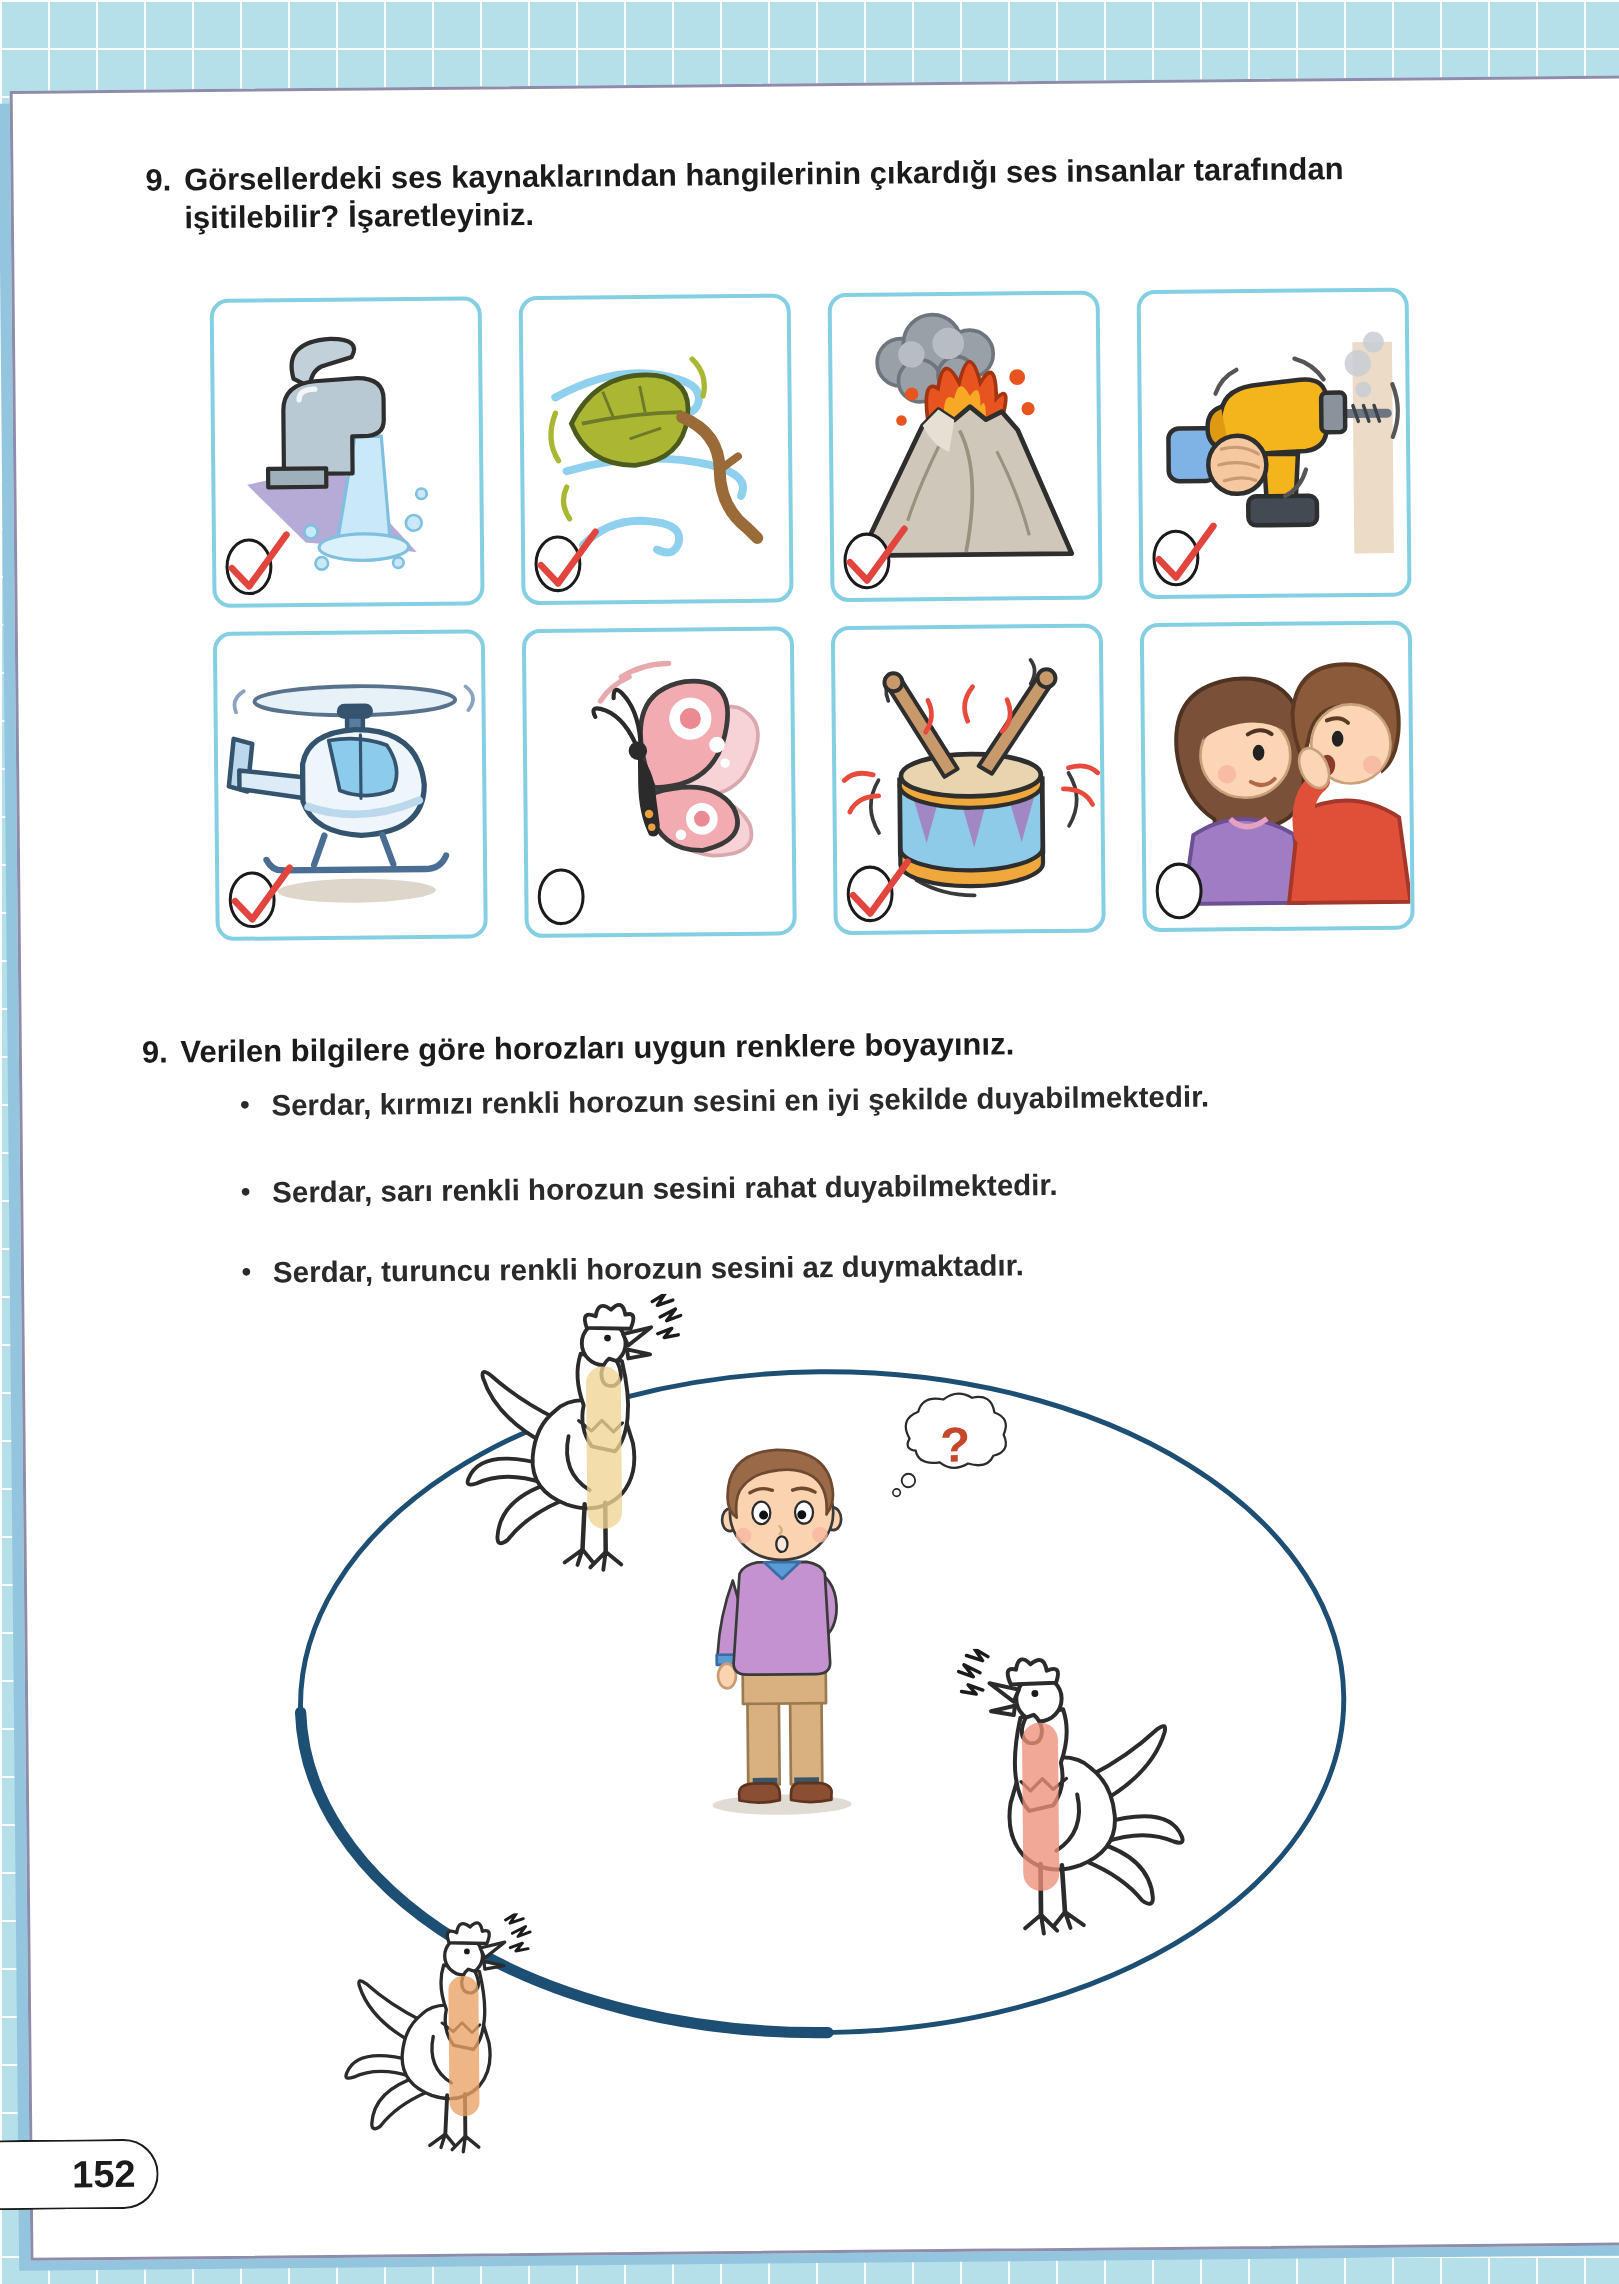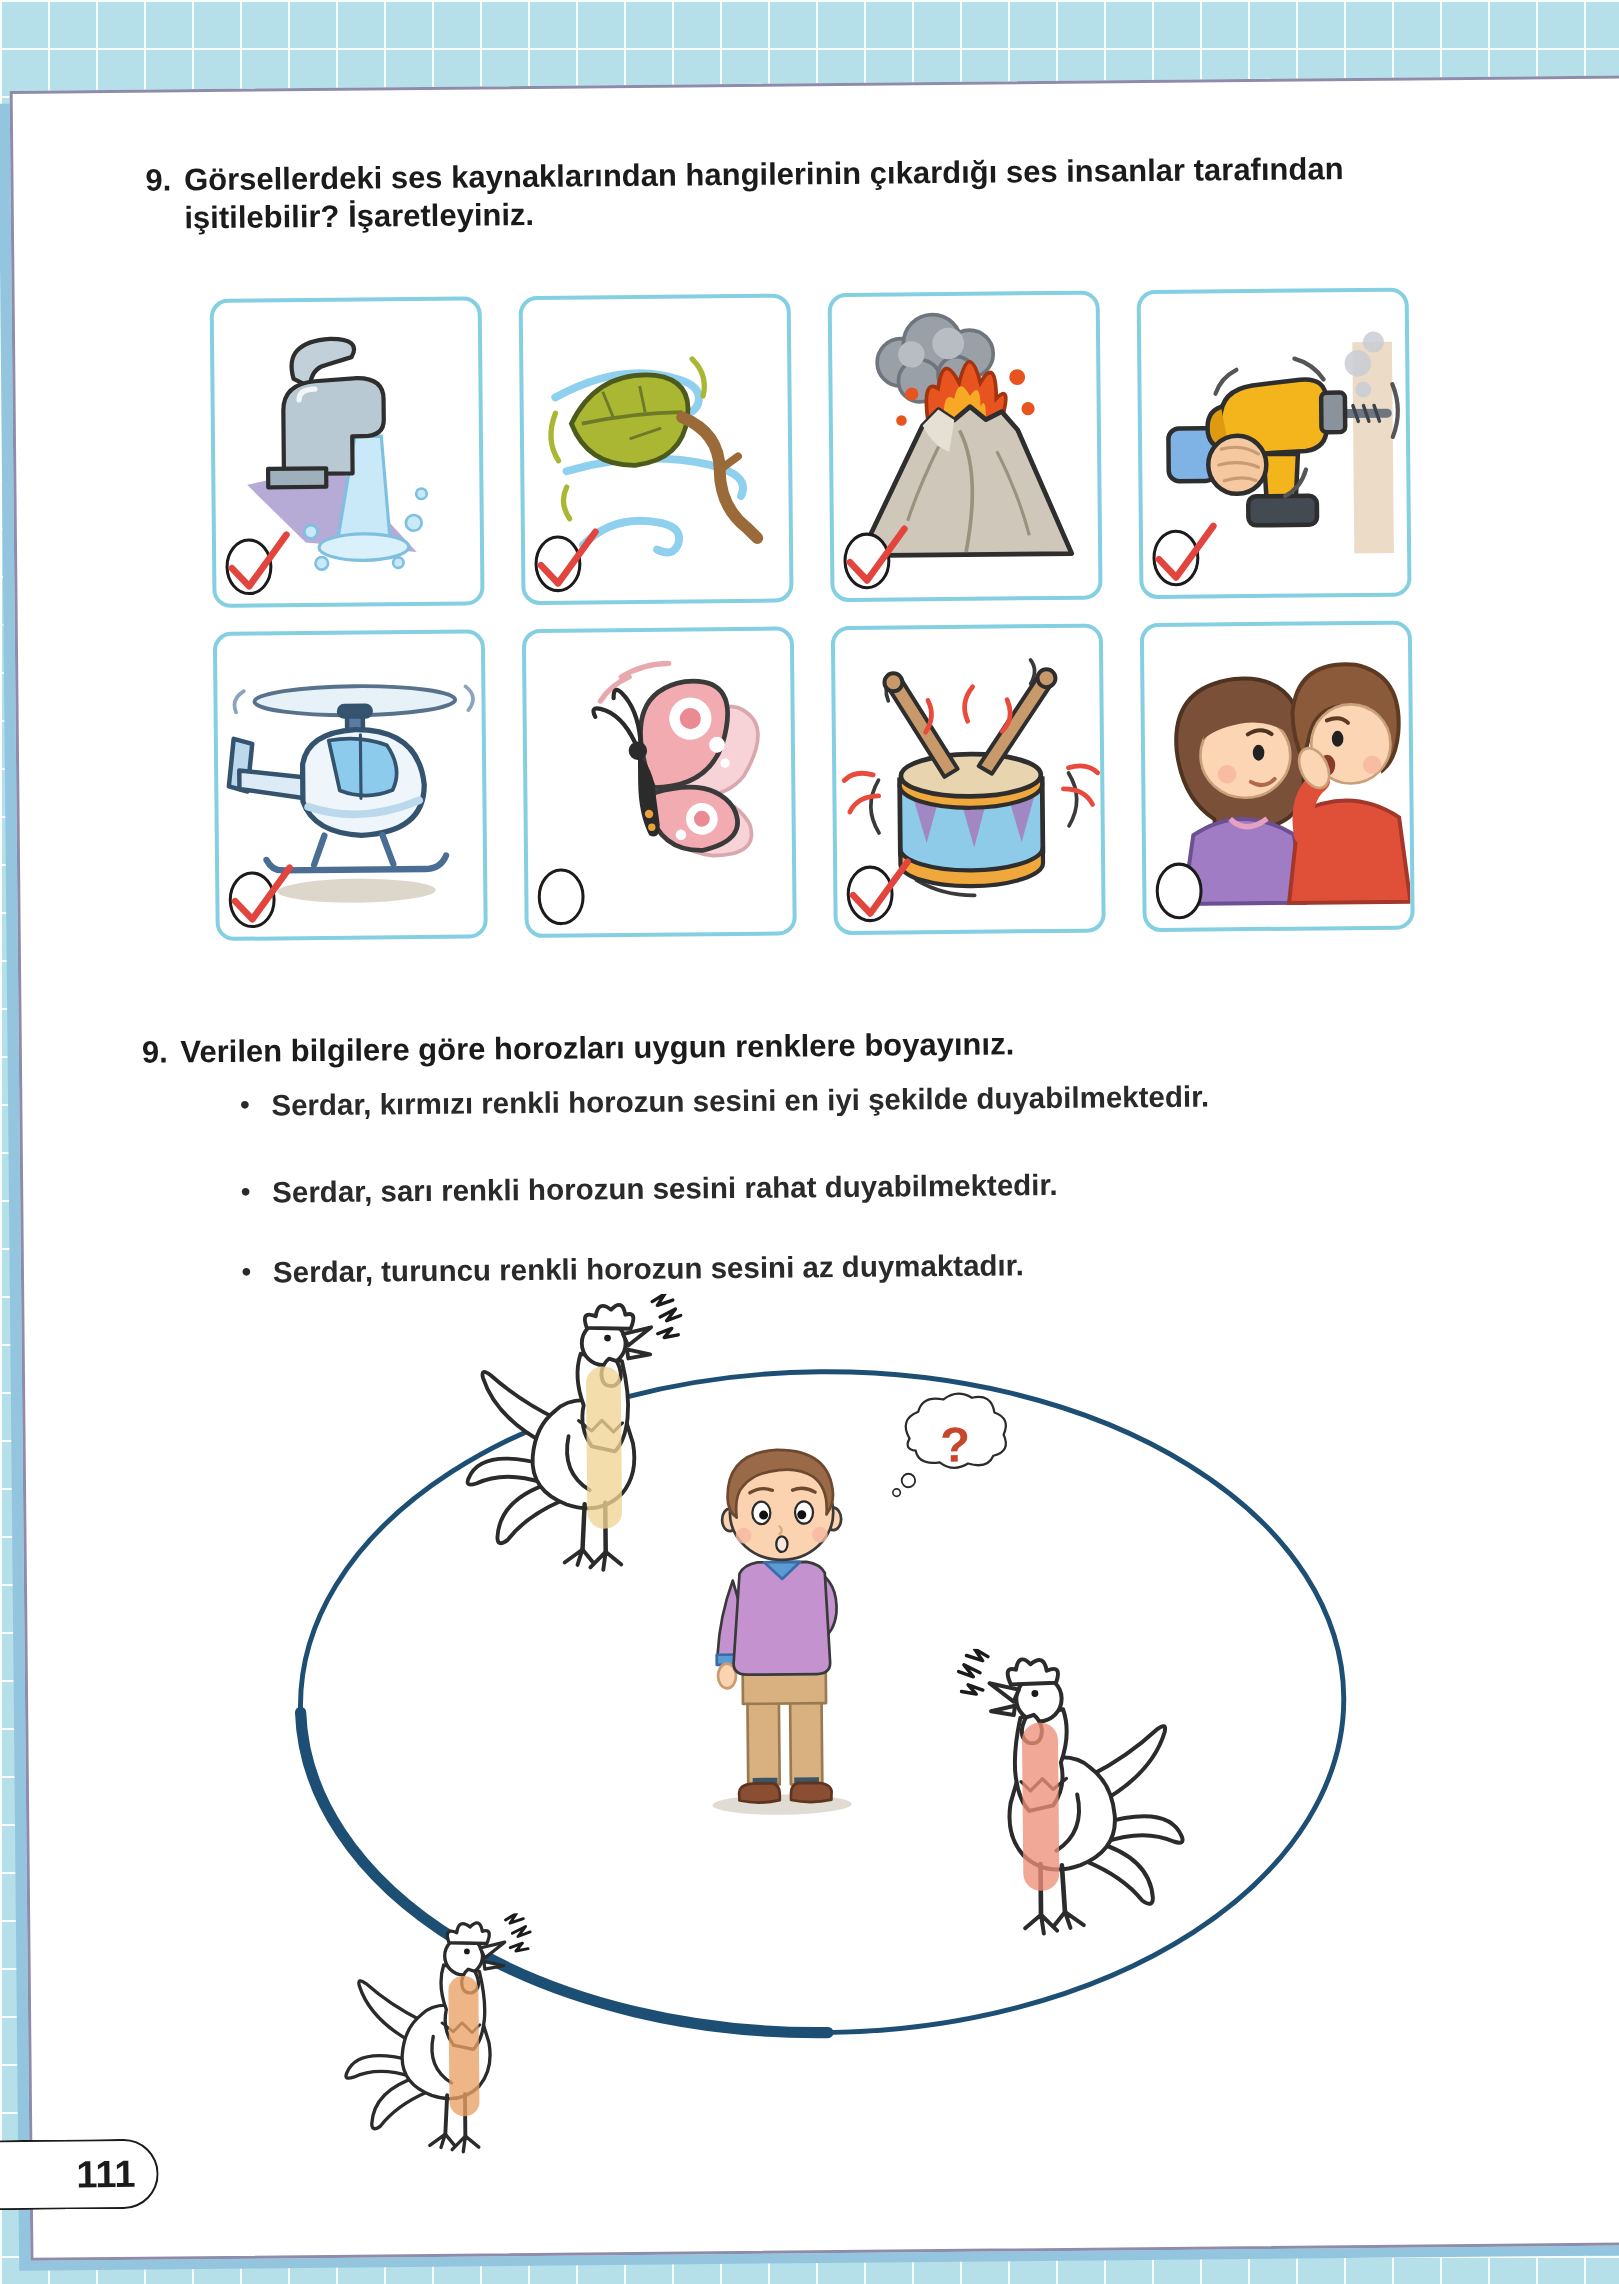--- a/index.html
+++ b/index.html
@@ -370,17 +370,17 @@
 
     <svg style="left:856px;top:1301px;" width="144" height="127" viewBox="0 0 190 170">
       <circle cx="34" cy="126" r="9" fill="#ffffff" stroke="#2b2b2b" stroke-width="2.5"></circle>
       <circle cx="18" cy="142" r="5" fill="#ffffff" stroke="#2b2b2b" stroke-width="2.2"></circle>
       <path d="M36,70 Q22,44 48,34 Q54,12 82,18 Q100,4 120,16 Q146,10 150,36 Q172,44 162,66 Q172,88 148,94 Q140,112 114,104 Q94,116 76,102 Q48,106 44,86 Q28,84 36,70 Z" fill="#ffffff" stroke="#2b2b2b" stroke-width="3"></path>
       <text x="97" y="84" text-anchor="middle" dominant-baseline="middle" font-size="66" font-weight="bold" fill="#c7472e">?</text>
     </svg>
   </div>
 
   <div class="page-badge">
-    <span>111</span>
+    <span>152</span>
   </div>
 
 </div>
 
 
 </body></html>

